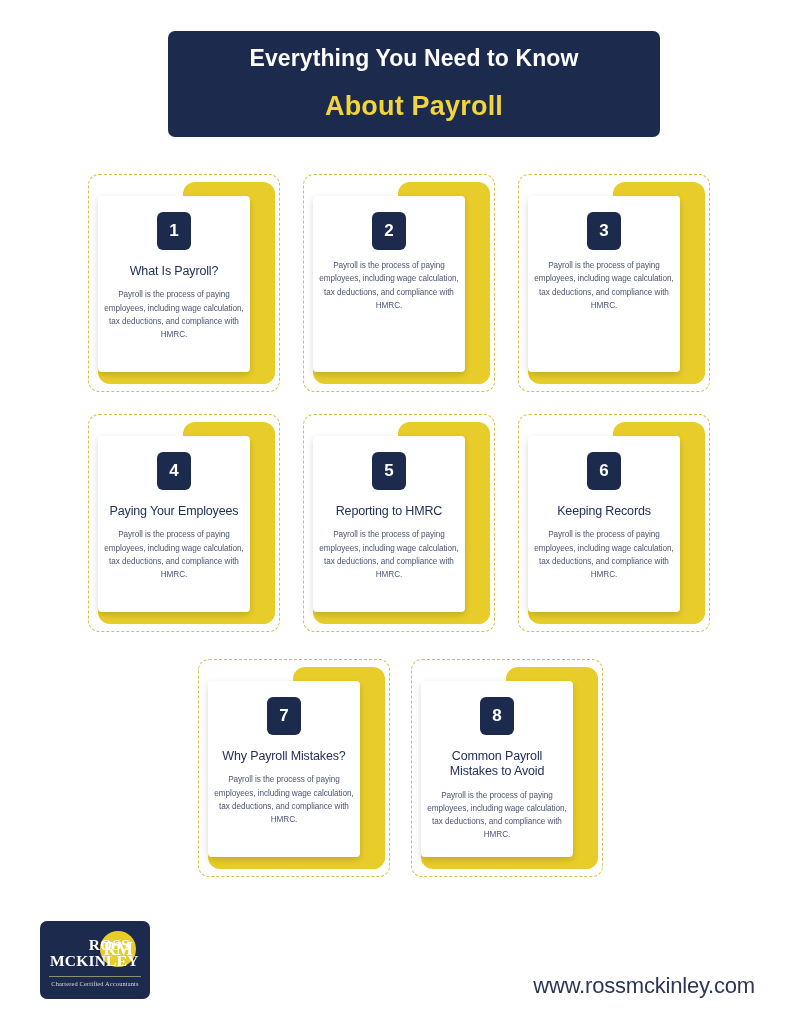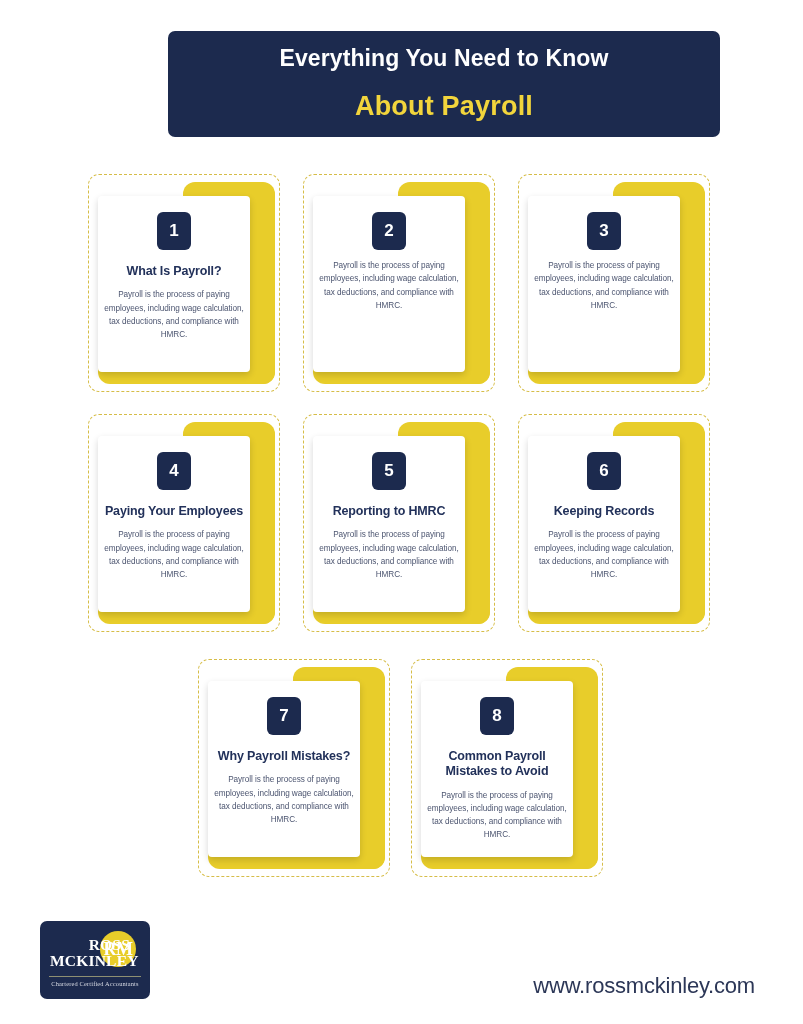--- a/index.html
+++ b/index.html
@@ -14,21 +14,21 @@
     overflow: hidden;
     font-family: "Liberation Sans", sans-serif;
     -webkit-font-smoothing: antialiased;
   }
 
   
   #header-banner {
     position: absolute;
     left: 168px;
     top: 31px;
-    width: 552px;
+    width: 492px;
     height: 106px;
     background: #1c2a4e;
     border-radius: 7px;
     display: flex;
     flex-direction: column;
     align-items: center;
     justify-content: center;
   }
   #header-line1 {
     color: #ffffff;
@@ -109,21 +109,21 @@
     font-weight: bold;
     display: flex;
     align-items: center;
     justify-content: center;
     margin-top: 16px;
     flex: none;
   }
   .card-title {
     color: #22315a;
     font-size: 12.5px;
-    font-weight: bold;
+    font-weight: normal;
     text-align: center;
     line-height: 1.22;
     margin-top: 14px;
     letter-spacing: -0.15px;
   }
   .card-body {
     color: #4c5570;
     font-size: 8.2px;
     text-align: center;
     line-height: 1.62;

